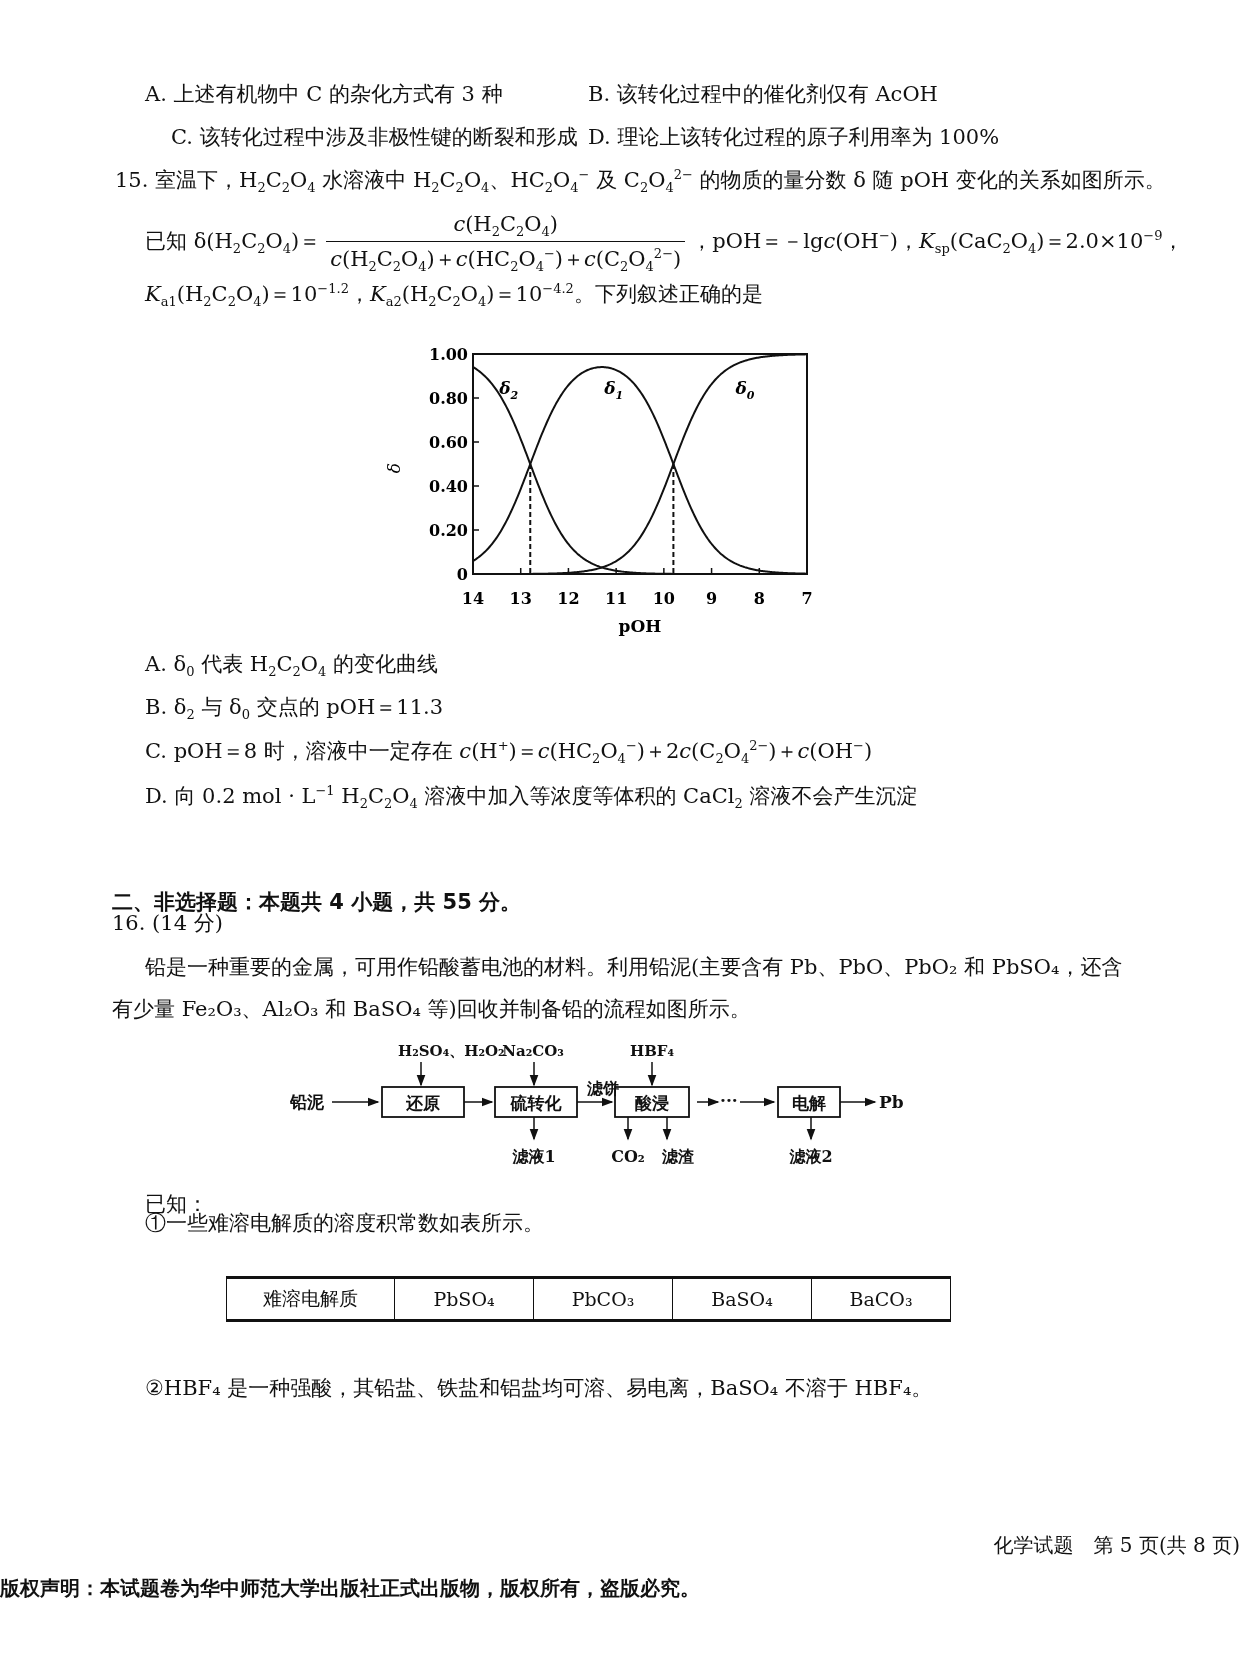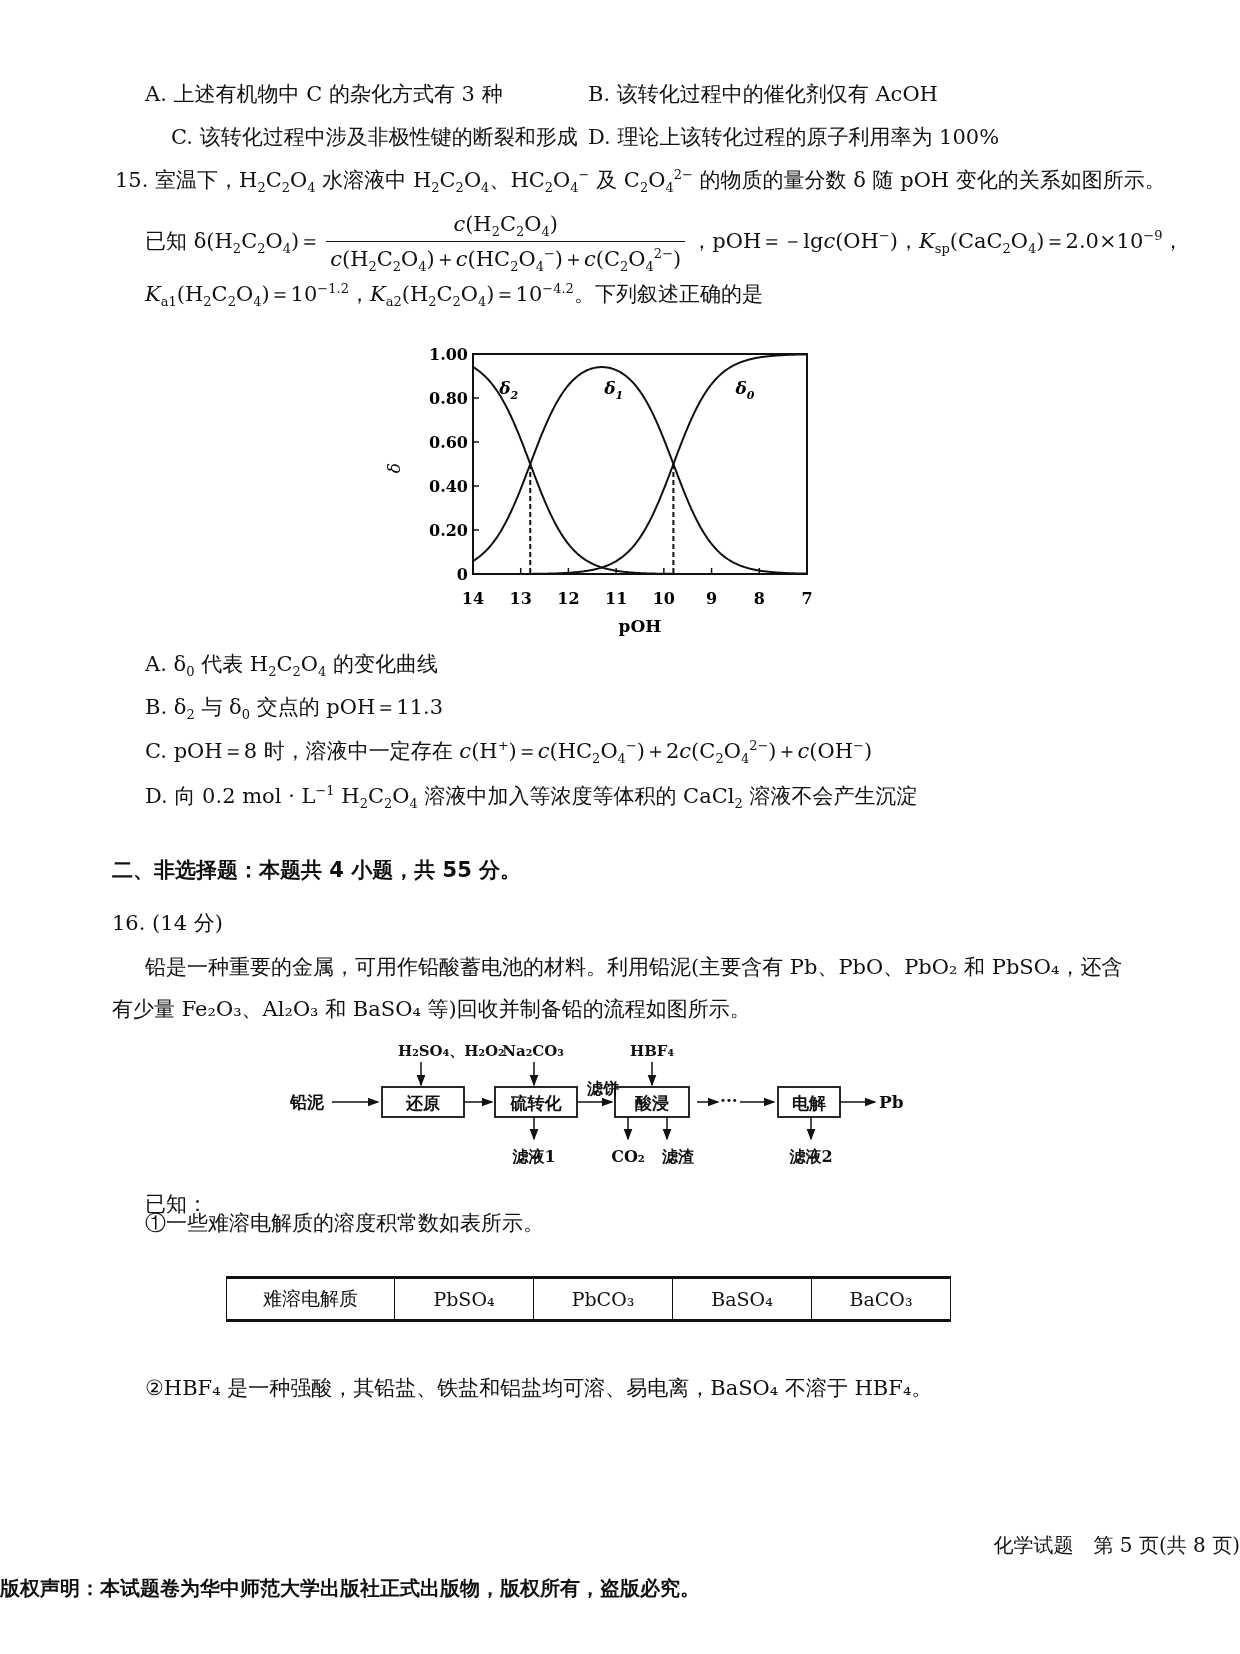--- a/index.html
+++ b/index.html
@@ -91,21 +91,21 @@
 <div class="line" style="left:145px;top:697px;text-align:center;">
   <span>B. δ</span><sub>2</sub><span> 与 δ</span><sub>0</sub><span> 交点的 pOH＝11.3</span>
 </div>
 <div class="line" style="left:145px;top:741px;">
   <span>C. pOH＝8 时，溶液中一定存在 </span><i>c</i>(H<sup>+</sup>)＝<i>c</i>(HC<sub>2</sub>O<sub>4</sub><sup>−</sup>)＋2<i>c</i>(C<sub>2</sub>O<sub>4</sub><sup>2−</sup>)＋<i>c</i>(OH<sup>−</sup>)
 </div>
 <div class="line" style="left:145px;top:786px;">
   <span>D. 向 0.2 mol · L</span><sup>−1</sup> H<sub>2</sub>C<sub>2</sub>O<sub>4</sub><span> 溶液中加入等浓度等体积的 CaCl</span><sub>2</sub><span> 溶液不会产生沉淀</span>
 </div>
 
-<div class="line bold" style="left:112px;top:860px;font-family:'DejaVu Sans','Liberation Sans',sans-serif;">二、非选择题：本题共 4 小题，共 55 分。</div>
+<div class="line bold" style="left:112px;top:892px;font-family:'DejaVu Sans','Liberation Sans',sans-serif;">二、非选择题：本题共 4 小题，共 55 分。</div>
 <div class="line" style="left:112px;top:913px;">16. (14 分)</div>
 <div class="line" style="left:145px;top:957px;">铅是一种重要的金属，可用作铅酸蓄电池的材料。利用铅泥(主要含有 Pb、PbO、PbO₂ 和 PbSO₄，还含</div>
 <div class="line" style="left:112px;top:999px;">有少量 Fe₂O₃、Al₂O₃ 和 BaSO₄ 等)回收并制备铅的流程如图所示。</div>
 
 <svg class="flow" width="620" height="90" style="position:absolute;left:290px;top:1040px;">
   <defs>
     <marker id="arr" markerWidth="8" markerHeight="8" refX="7" refY="4" orient="auto">
       <path d="M0,1 L8,4 L0,7 Z" fill="#111"></path>
     </marker>
   </defs>

